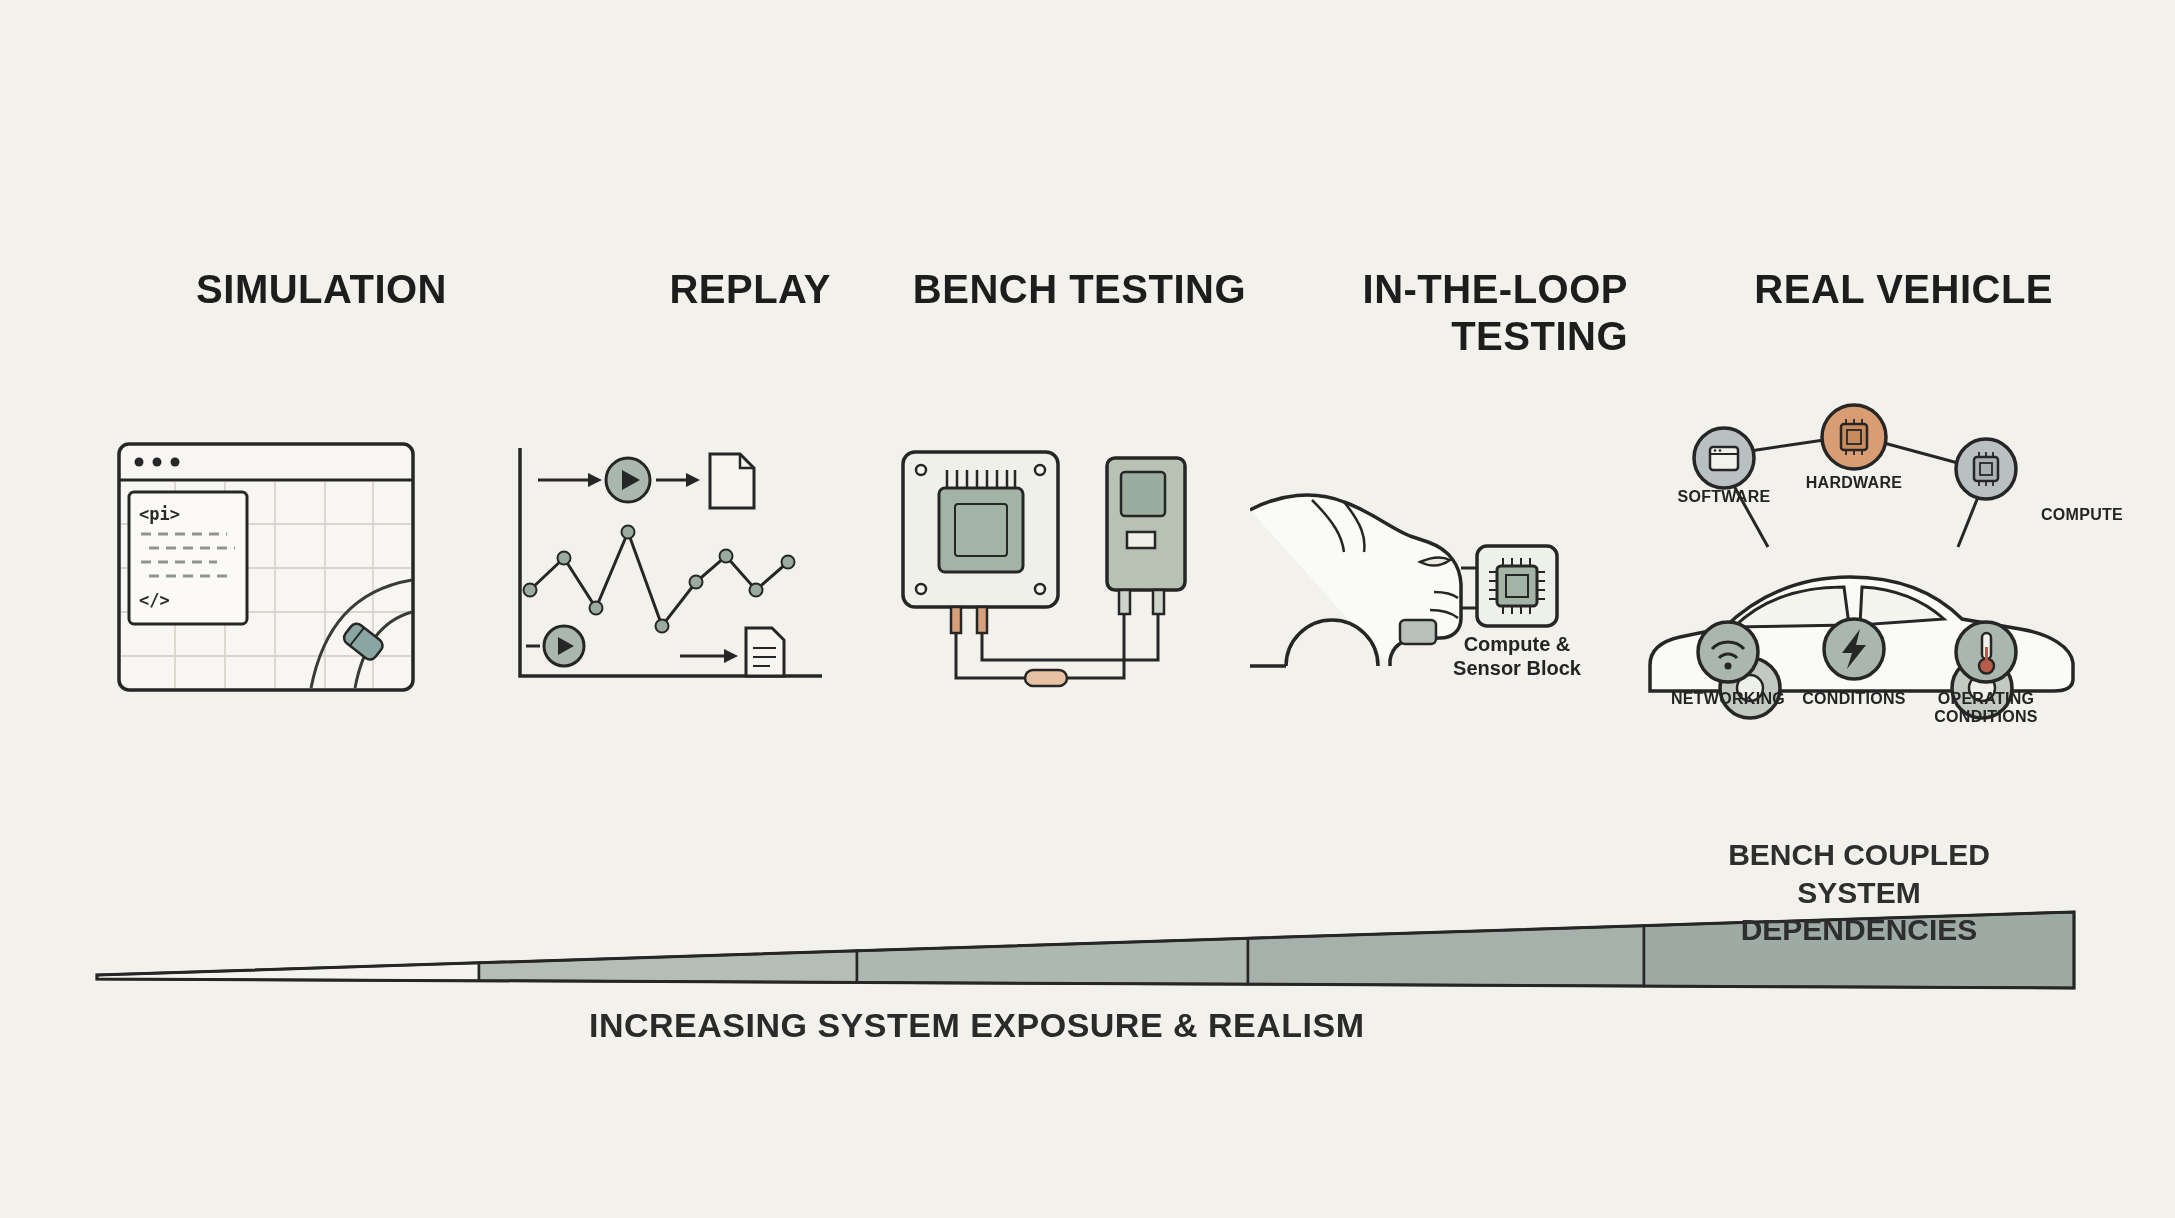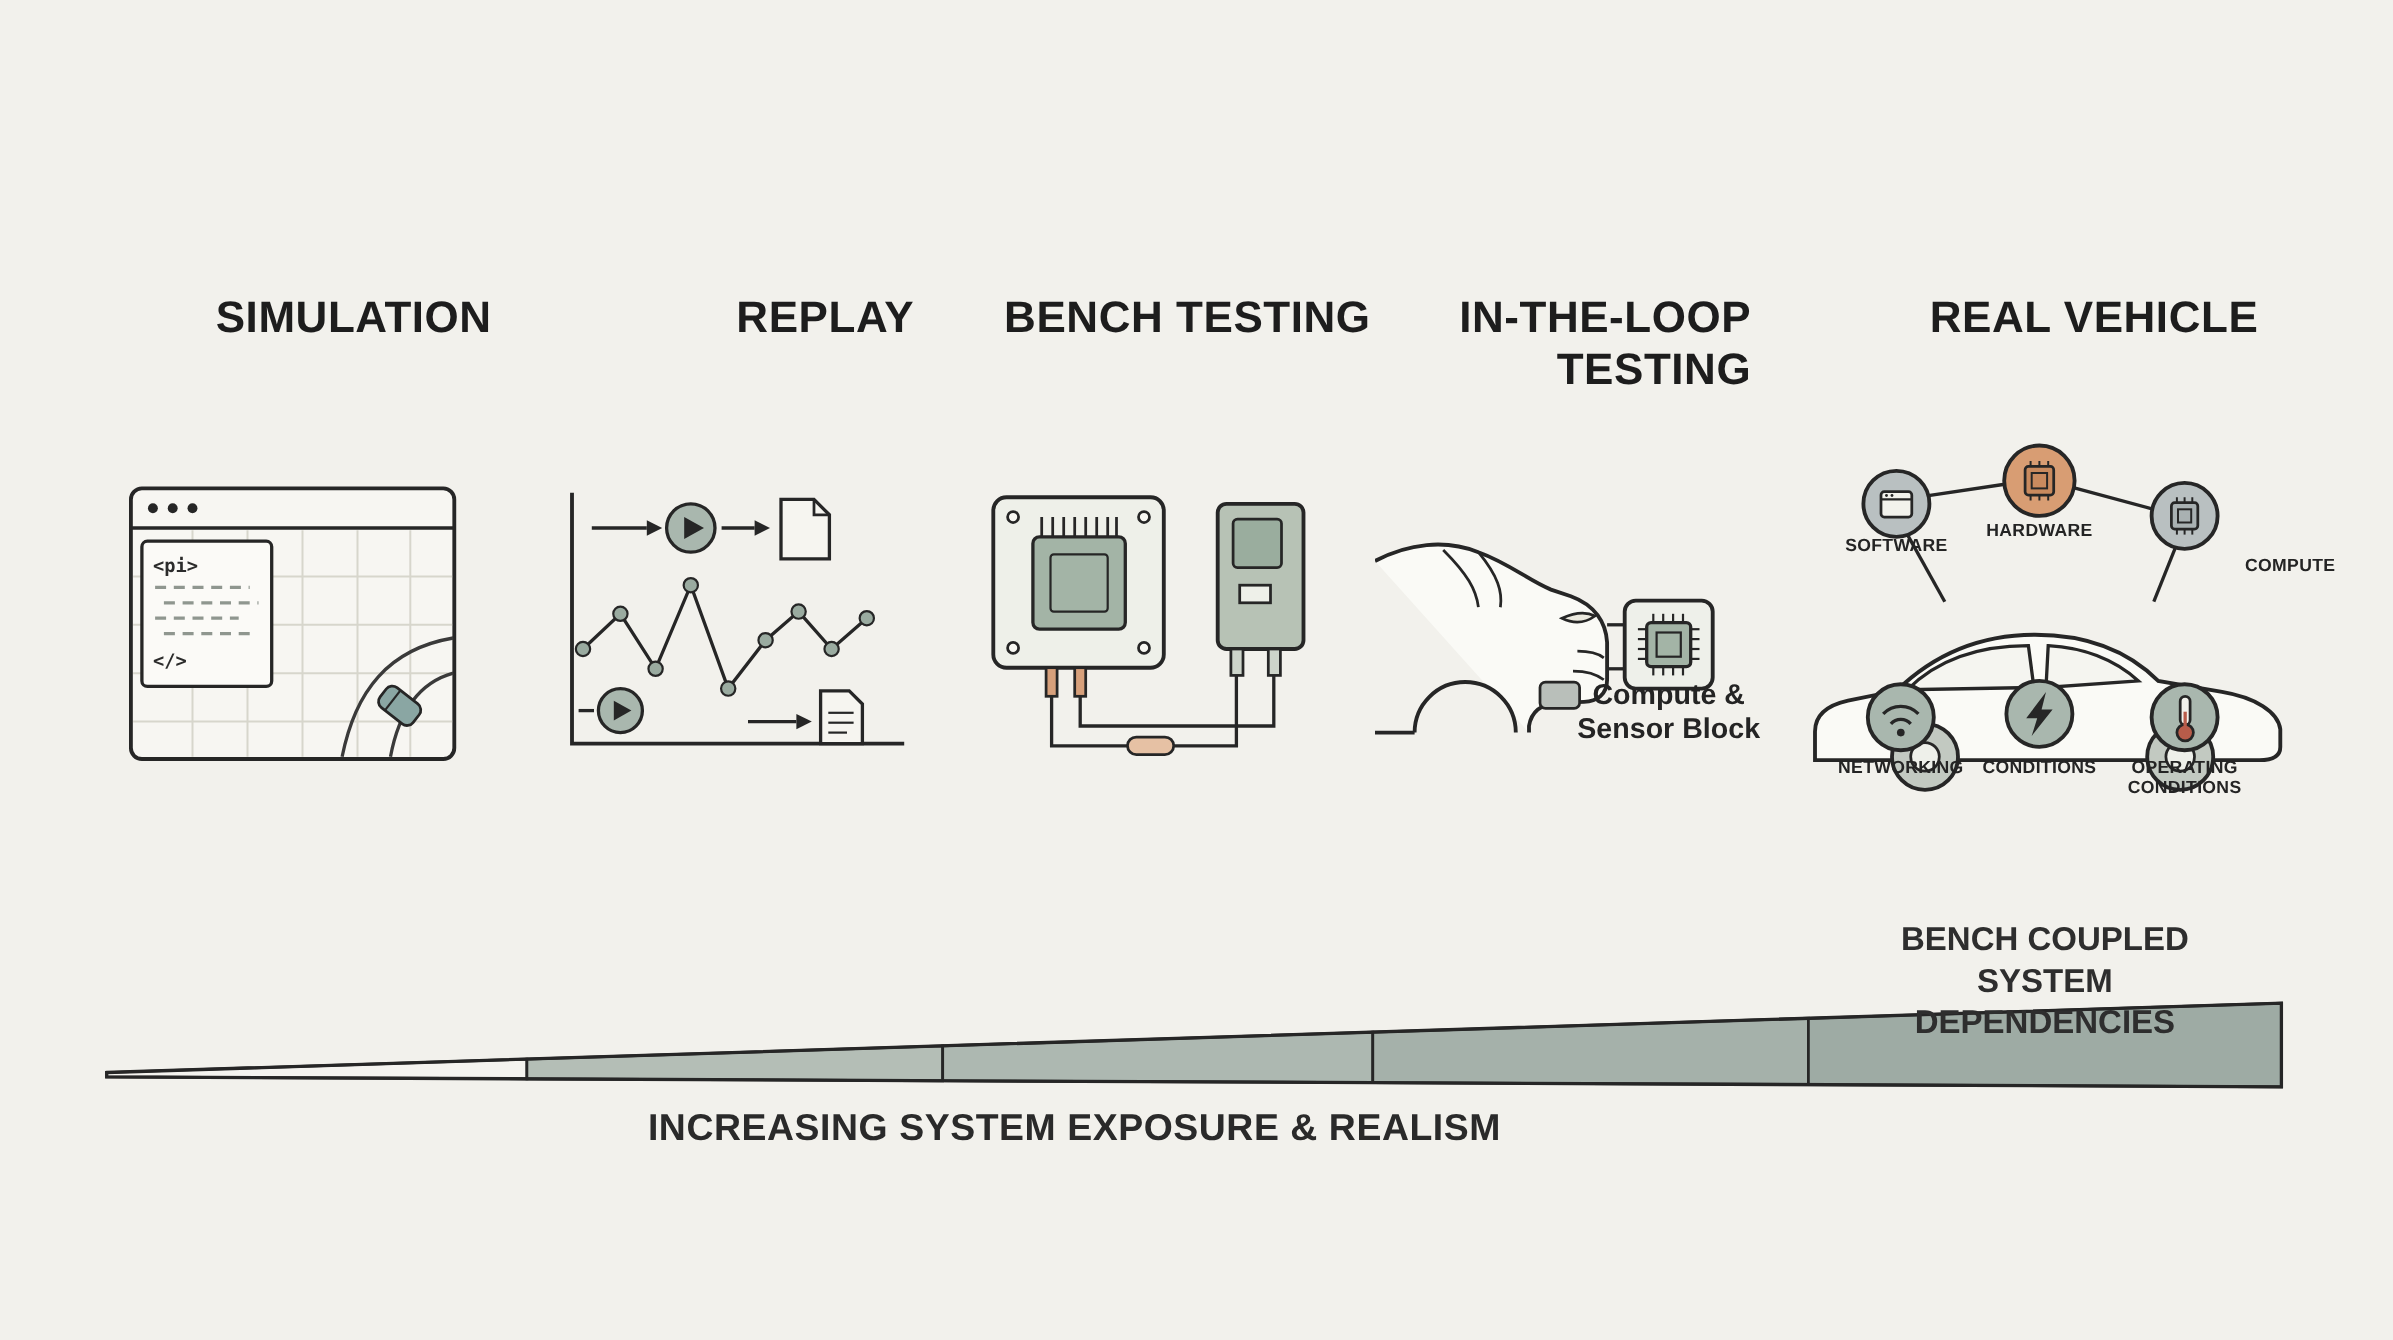--- a/index.html
+++ b/index.html
@@ -10,30 +10,30 @@
     color:#222;
   }
   .stage-label{
     position:absolute;top:266px;
     font-size:40px;font-weight:700;letter-spacing:.5px;
     color:#1d1d1d;text-align:right;line-height:1.18;
   }
   .s1{left:97px;width:350px;}
   .s2{left:481px;width:350px;}
   .s3{left:846px;width:400px;}
-  .s4{left:1272px;width:320px;}
+  .s4{left:1308px;width:320px;}
   .s5{left:1653px;width:400px;}
   .illu{position:absolute;}
   .node-label{
     position:absolute;font-size:16px;font-weight:700;color:#242424;
     text-align:center;line-height:1.12;letter-spacing:.3px;
   }
   .block-label{
-    position:absolute;left:1417px;top:616px;width:200px;
-    font-size:26px;font-weight:700;color:#242424;text-align:center;line-height:1.2;
+    position:absolute;left:1417px;top:632px;width:200px;
+    font-size:20px;font-weight:700;color:#242424;text-align:center;line-height:1.2;
   }
   .annotation{
     position:absolute;left:1679px;top:836px;width:360px;
     font-size:30px;font-weight:600;color:#2e2e2e;text-align:center;line-height:1.25;
   }
   .caption{
     position:absolute;left:589px;top:1006px;width:1000px;
     font-size:34px;font-weight:700;color:#2a2a2a;letter-spacing:.5px;
   }
   svg text.code{

